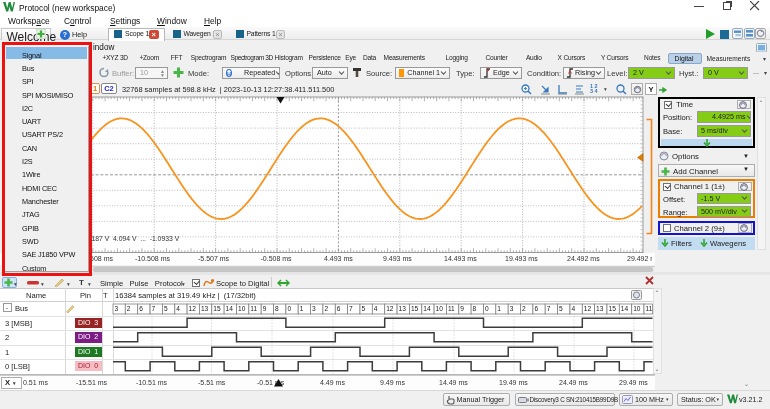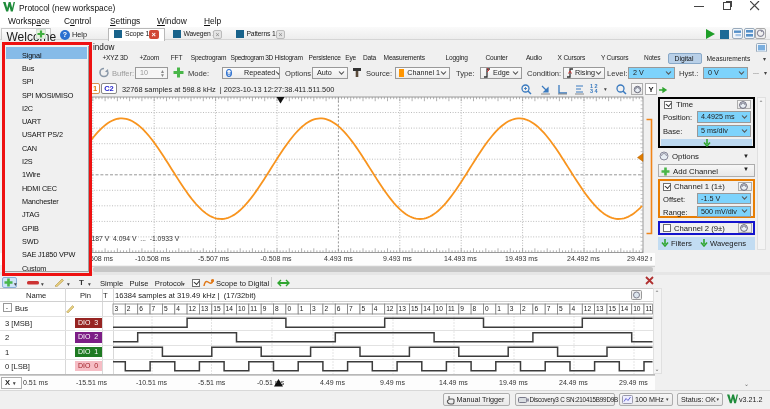--- a/index.html
+++ b/index.html
@@ -1,17 +1,17 @@
 <!DOCTYPE html>
 <html><head><meta charset="utf-8"><style>
 *{margin:0;padding:0;box-sizing:border-box}
 html,body{width:770px;height:409px;overflow:hidden}
 body{font-family:"Liberation Sans",sans-serif;background:#f0f0f0;position:relative;font-size:8px;color:#1a1a1a;-webkit-font-smoothing:antialiased}
 .ab{position:absolute}
-.cb{background:#7dd3fc;border:1px solid #999;display:flex;align-items:center;font-size:7.2px;color:#222;white-space:nowrap;overflow:hidden}
+.cb{background:#84cc16;border:1px solid #999;display:flex;align-items:center;font-size:7.2px;color:#222;white-space:nowrap;overflow:hidden}
 .cb .ar{margin-left:auto;padding-right:2px;display:flex;align-items:center}
 .gb{border:1px solid #adadad;background:linear-gradient(#f7f7f7,#e8e8e8)}
 .chk{width:8px;height:8px;background:#fff;border:1px solid #707070;position:absolute}
 .chk.c:after{content:"";position:absolute;left:1px;top:0px;width:4px;height:2.5px;border-left:1.4px solid #333;border-bottom:1.4px solid #333;transform:rotate(-50deg)}
 </style></head>
 <body>
 
 <div class="ab" style="left:0;top:0;width:770px;height:14px;background:#fff"></div>
 <svg class="ab" style="left:3px;top:2px" width="12" height="10" viewBox="0 0 12 10">
     <path d="M0,0 L2.6,0 L4.2,6 L5.7,0 L7.6,0 L9.2,6 L10.6,0 L12,0 L9.8,9.5 L7.8,9.5 L6.5,4.5 L5.2,9.5 L3.2,9.5 Z" fill="#1f8c3b"></path>
@@ -673,21 +673,21 @@
 <div class="ab" style="left:658px;top:96.5px;width:97px;height:51px;border:2.2px solid #000;background:#f0f0f0"></div>
 <div class="chk c ab" style="left:664px;top:100.5px"></div>
 <div class="ab" style="left:676px;top:100px;font-size:7.8px">Time</div>
 <div class="gb ab" style="left:737px;top:99.5px;width:14px;height:9.5px"></div>
 <svg class="ab" style="left:739px;top:100.5px" width="8" height="8">
     <circle cx="4" cy="4" r="3.4" fill="#e8eef4" stroke="#667"></circle>
     <path d="M2,4 a2,2 0 0 1 4,0" fill="none" stroke="#667" stroke-width="0.8"></path>
   </svg>
 <div class="ab" style="left:663px;top:112.5px;font-size:7.6px">Position:</div>
 <div class="cb ab" style="left:697px;top:110.5px;width:54px;height:12px">
-    <span style="padding-left:3px">4.4925 ms</span>
+    <span style="padding-left:14px">4.4925 ms</span>
     <span class="ar">
       <svg width="7" height="6">
         <path d="M1,1.5 L3.5,4.2 L6,1.5" stroke="#555" fill="none" stroke-width="1.1"></path>
       </svg>
     </span>
   </div>
 <div class="ab" style="left:663px;top:126.5px;font-size:7.6px">Base:</div>
 <div class="cb ab" style="left:697px;top:124.5px;width:54px;height:12px">
     <span style="padding-left:3px">5 ms/div</span>
     <span class="ar">

